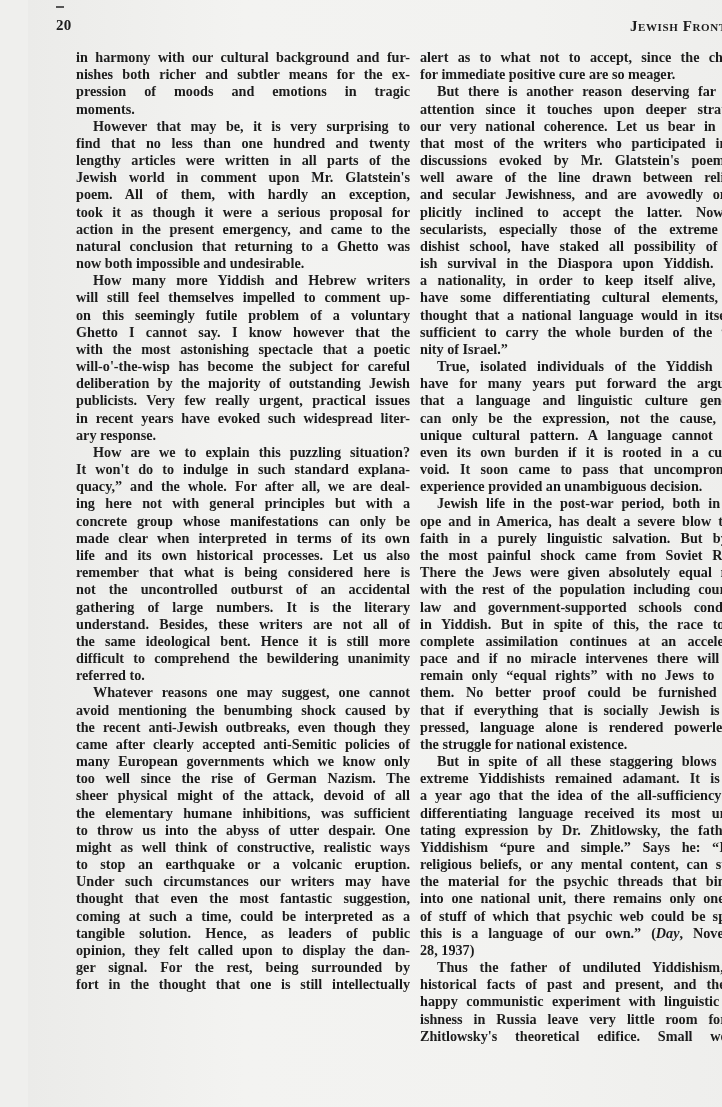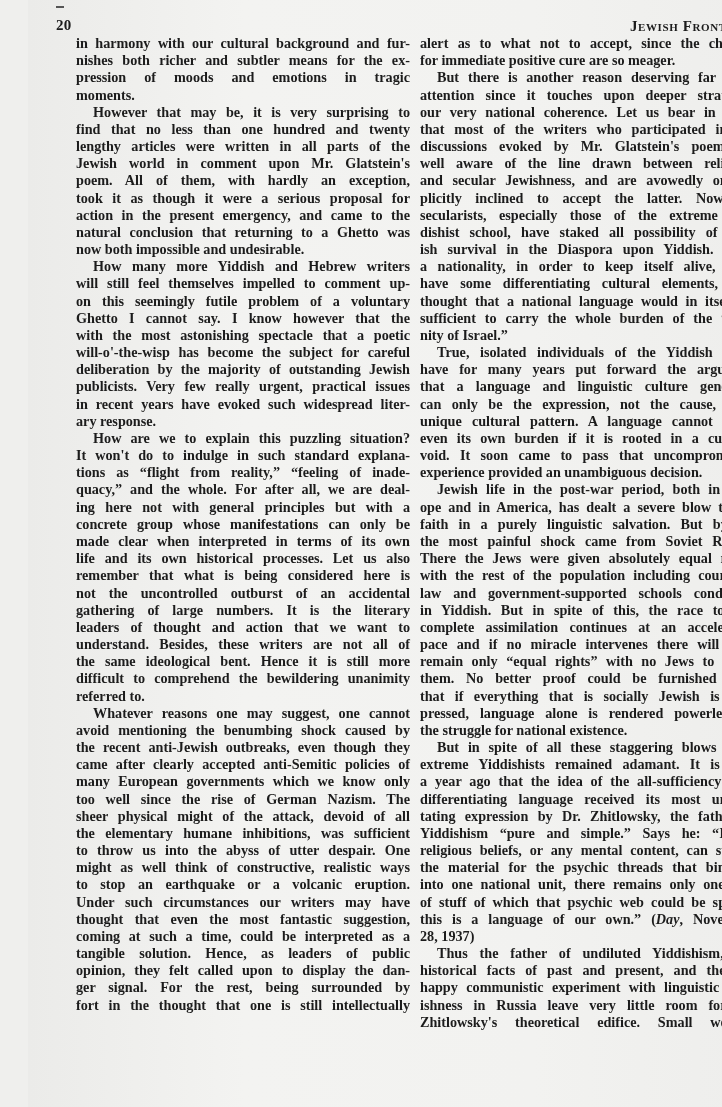--- a/index.html
+++ b/index.html
@@ -25,21 +25,21 @@
   .page-number {
     position: absolute; left: 28px; top: 17px;
     font-size: 15px; font-weight: bold; letter-spacing: 0.2px;
   }
   .running-head {
     position: absolute; right: 8px; top: 18px;
     font-size: 15px; font-weight: bold; font-variant: small-caps; letter-spacing: 0.6px;
     white-space: nowrap;
   }
   .col {
-    position: absolute; top: 35px;
+    position: absolute; top: 49px;
     font-size: 14.2px; line-height: 17.18px;
   }
   .col-left { left: 48px; width: 334px; }
   .col-right { left: 392px; width: 336px; overflow: visible; }
   .col-right-clip { position: absolute; left: 0; top: 0; width: 716px; height: 1107px; overflow: hidden; }
   .line { white-space: nowrap; display: block; height: 17.18px; }
   .line.just { text-align: justify; text-align-last: justify; }
   .line.indent { padding-left: 17px; }
   .bold .line, .line.b { font-weight: bold; }
   em { }
@@ -73,30 +73,28 @@
         <span class="line just">on this seemingly futile problem of a voluntary</span>
         <span class="line just">Ghetto I cannot say. I know however that the</span>
         <span class="line just">with the most astonishing spectacle that a poetic</span>
         <span class="line just">will-o'-the-wisp has become the subject for careful</span>
         <span class="line just">deliberation by the majority of outstanding Jewish</span>
         <span class="line just">publicists. Very few really urgent, practical issues</span>
         <span class="line just">in recent years have evoked such widespread liter-</span>
         <span class="line">ary response.</span>
         <span class="line just indent">How are we to explain this puzzling situation?</span>
         <span class="line just">It won't do to indulge in such standard explana-</span>
-        <span class="line just">tions as “flight from reality,” “feeling of inade-</span>
         <span class="line just">quacy,” and the whole. For after all, we are deal-</span>
         <span class="line just">ing here not with general principles but with a</span>
         <span class="line just">concrete group whose manifestations can only be</span>
         <span class="line just">made clear when interpreted in terms of its own</span>
         <span class="line just">life and its own historical processes. Let us also</span>
         <span class="line just">remember that what is being considered here is</span>
         <span class="line just">not the uncontrolled outburst of an accidental</span>
         <span class="line just">gathering of large numbers. It is the literary</span>
-        <span class="line just">leaders of thought and action that we want to</span>
         <span class="line just">understand. Besides, these writers are not all of</span>
         <span class="line just">the same ideological bent. Hence it is still more</span>
         <span class="line just">difficult to comprehend the bewildering unanimity</span>
         <span class="line">referred to.</span>
         <span class="line just indent">Whatever reasons one may suggest, one cannot</span>
         <span class="line just">avoid mentioning the benumbing shock caused by</span>
         <span class="line just">the recent anti-Jewish outbreaks, even though they</span>
         <span class="line just">came after clearly accepted anti-Semitic policies of</span>
         <span class="line just">many European governments which we know only</span>
         <span class="line just">too well since the rise of German Nazism. The</span>

